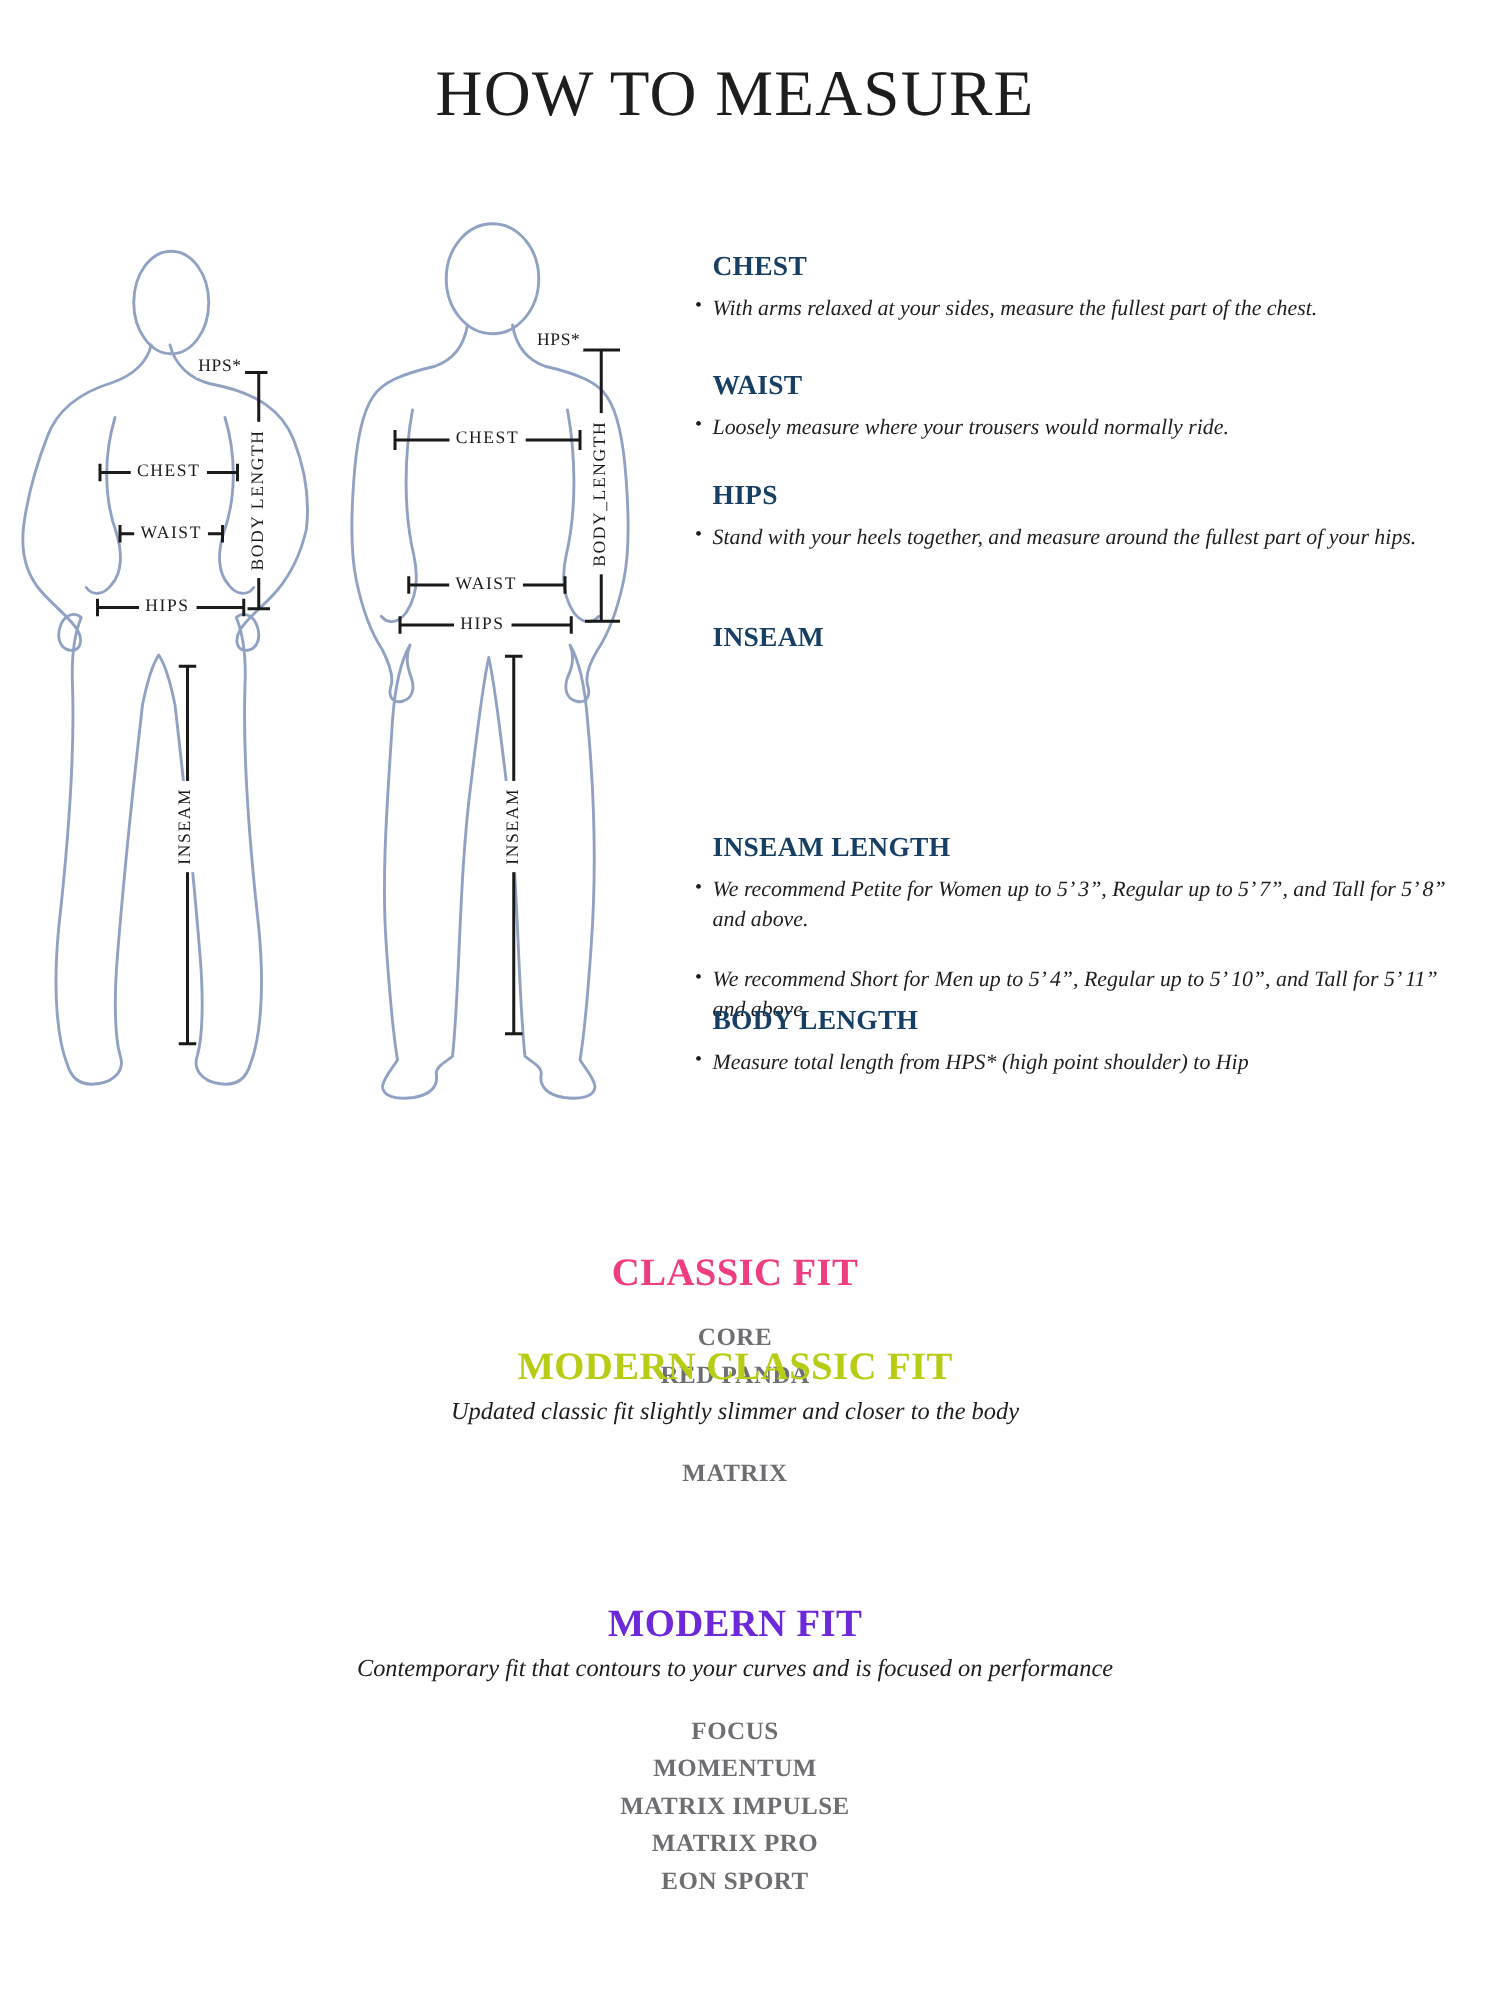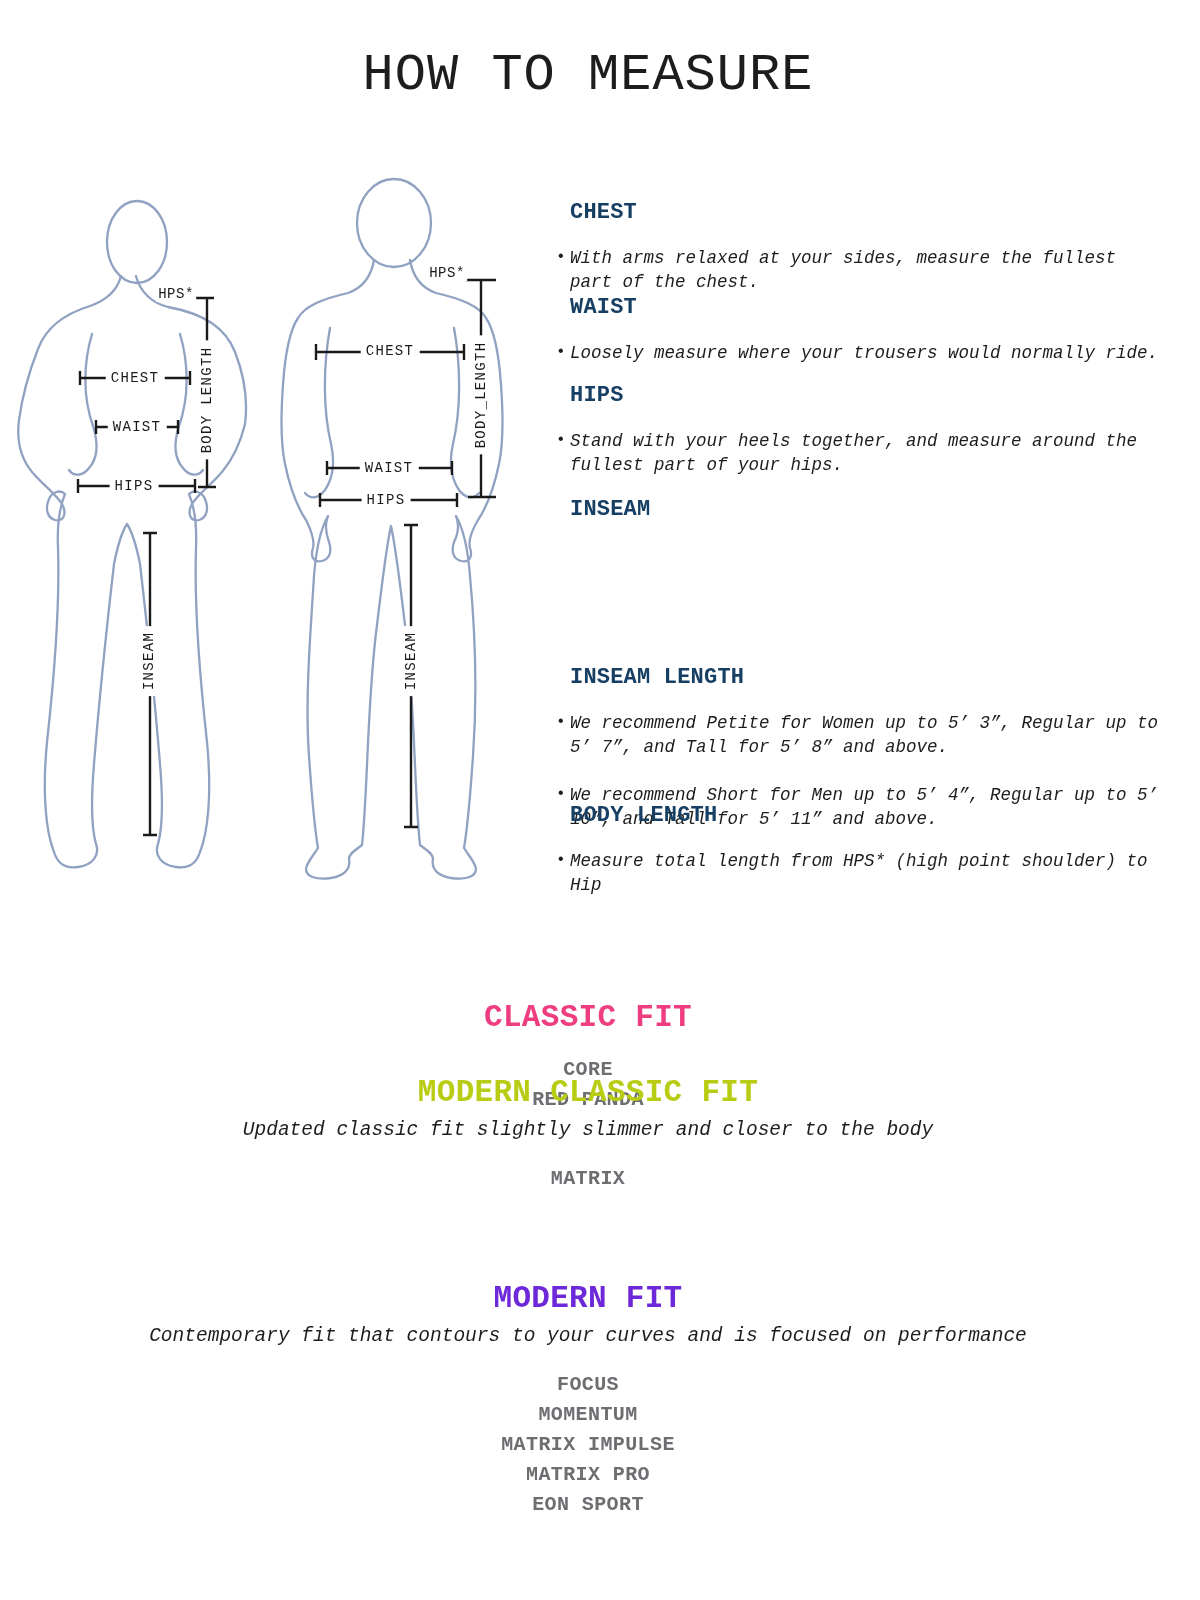--- a/index.html
+++ b/index.html
@@ -1,36 +1,36 @@
 <!DOCTYPE html>
 <html><head>
 <meta charset="utf-8">
 <style>
   html,body{margin:0;padding:0;background:#ffffff;}
   #page{position:relative;width:1200px;height:1600px;background:#ffffff;overflow:hidden;
-        font-family:Liberation Mono, monospace;color:#1d1d1b;}
+        font-family:Liberation Serif, serif;color:#1d1d1b;}
 
   
   .title{position:absolute;left:0;top:46px;width:1176px;text-align:center;
          font-size:52px;font-weight:400;letter-spacing:1px;color:#1d1d1b;}
 
   
   #figures-svg{position:absolute;left:0;top:150px;}
   .outline{fill:none;stroke:#90A1C2;stroke-width:2.3;stroke-linecap:round;stroke-linejoin:round;}
   .mline{fill:none;stroke:#1a1a1a;stroke-width:2.4;}
   .fig-label{position:absolute;transform:translate(-50%,-50%);background:#ffffff;
              padding:0 5px;font-size:14px;letter-spacing:1.3px;color:#1a1a1a;white-space:nowrap;}
   .fig-label.vert{transform:translate(-50%,-50%) rotate(-90deg);padding:0 6px;}
   .fig-label.hps{padding:0 2px;letter-spacing:0.5px;font-size:14px;}
 
   
   .msec{position:absolute;left:548px;width:618px;}
   .msec h3{margin:0;padding-left:22px;font-size:22px;line-height:27px;font-weight:700;
            color:#173F63;letter-spacing:0.2px;}
-  .m-bullet{position:relative;margin-top:20px;padding-left:22px;font-style:italic;
+  .m-bullet{position:relative;margin-top:8px;padding-left:22px;font-style:italic;
             font-size:17.5px;line-height:24px;color:#1d1d1b;}
   .m-bullet::before{content:"\2022";position:absolute;left:8px;top:-1px;font-style:normal;
             font-size:16px;color:#1d1d1b;}
 
   
   .fit{position:absolute;left:0;width:1176px;text-align:center;}
   .fit h2{margin:0;font-size:31px;line-height:34px;font-weight:700;letter-spacing:0.3px;}
   .fit .desc{margin-top:8px;font-style:italic;font-size:19.5px;line-height:24px;color:#1d1d1b;}
   .fit .brands{margin-top:22px;font-size:20px;line-height:30px;font-weight:700;color:#6D6E71;
                letter-spacing:0.4px;}

